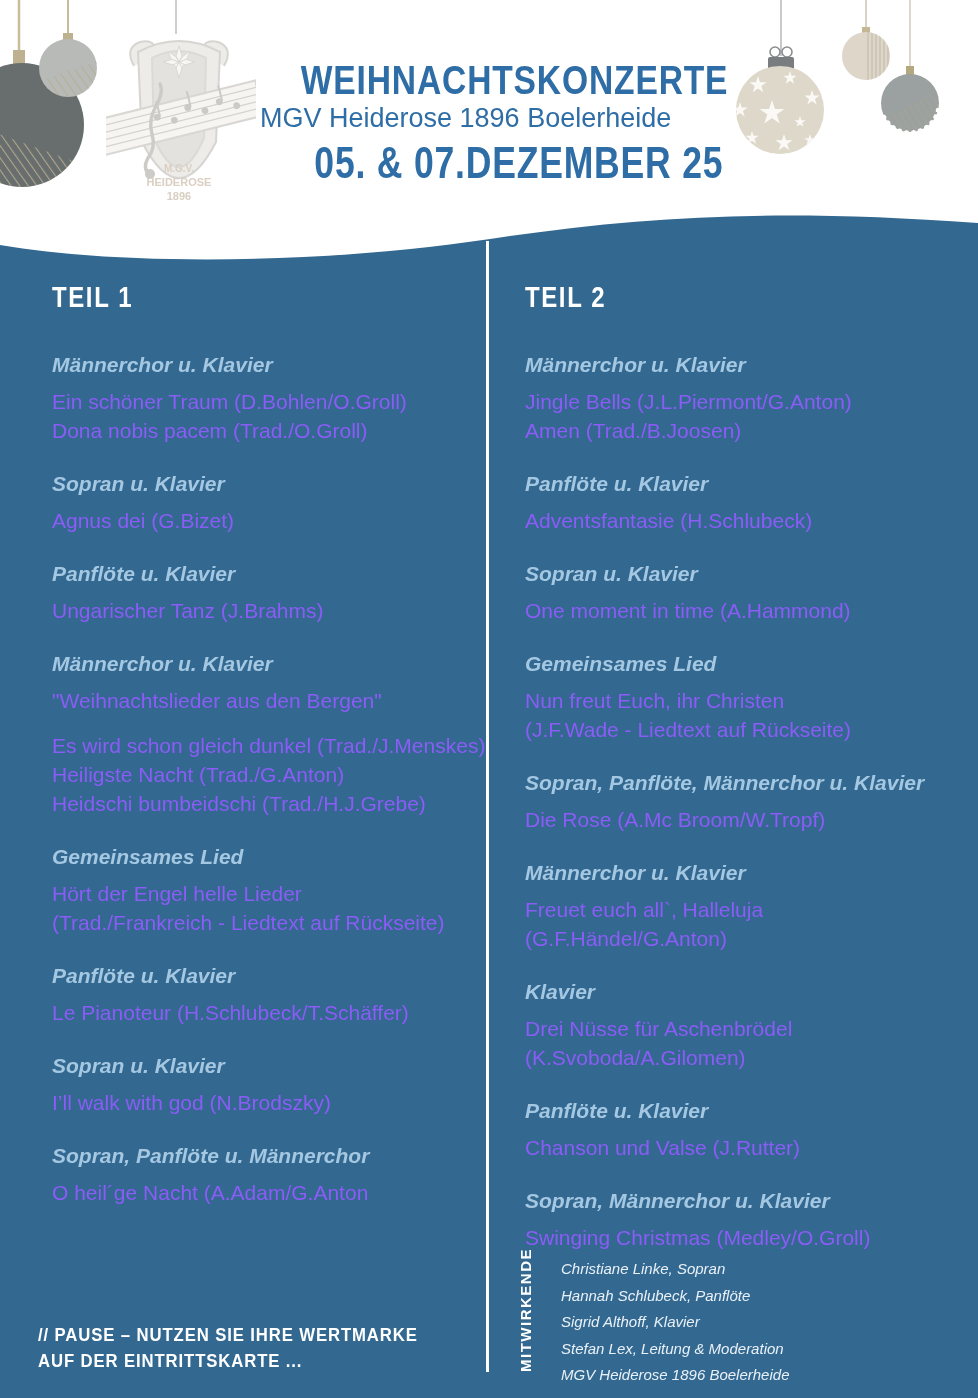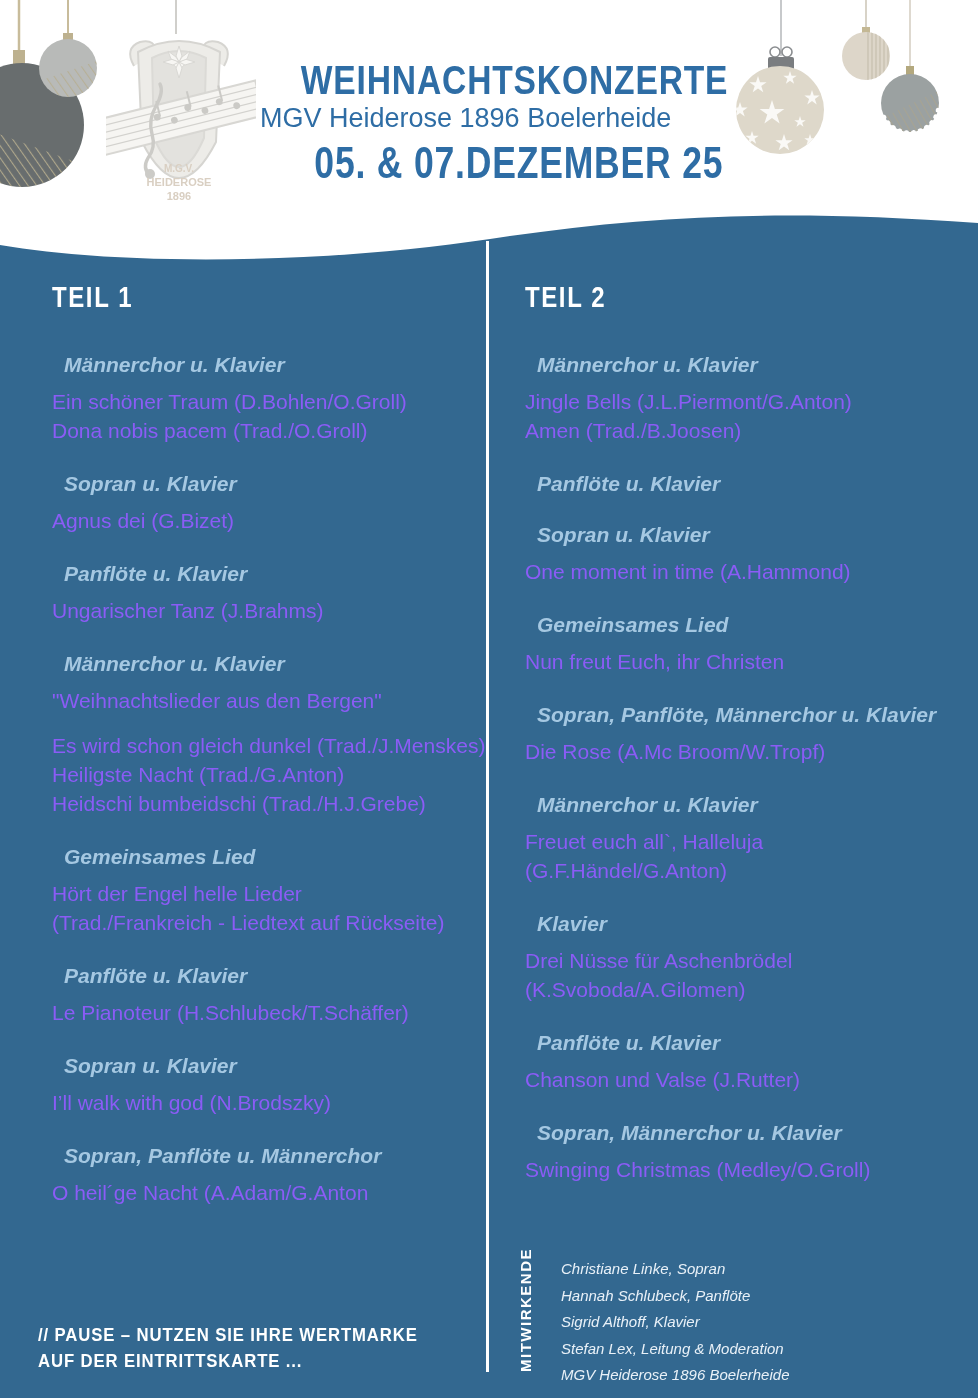--- a/index.html
+++ b/index.html
@@ -30,21 +30,21 @@
   .col-left{left:52px;}
   .col-right{left:525px;}
   .teil-heading{
     display:inline-block;font-weight:700;font-size:30px;color:#ffffff;
     letter-spacing:2px;transform:scaleX(0.80);transform-origin:left center;
     margin:0 0 40px 0;line-height:32px;
   }
   .section{margin-bottom:27px;}
   .category{
     color:#A5C8E2;font-size:21px;font-weight:700;font-style:italic;
-    line-height:24px;margin:0 0 10px 12px;white-space:nowrap;
+    line-height:24px;margin:0 0 10px 0;white-space:nowrap;
   }
   .song{color:#8b5cf6;font-size:21px;line-height:29px;margin:0;white-space:nowrap;}
   .spacer{height:16px;}
   
   .pause-footer{position:absolute;left:38px;top:1322px;}
   .pause-line{
     display:block;font-weight:700;font-size:19px;color:#ffffff;
     letter-spacing:1px;transform:scaleX(0.88);transform-origin:left center;
     line-height:26px;white-space:nowrap;
   }
@@ -264,28 +264,30 @@
 <div class="col col-right">
   <span class="teil-heading">TEIL 2</span>
   <div>
       <div class="section">
         <div class="category">Männerchor u. Klavier</div>
         <div class="song">Jingle Bells (J.L.Piermont/G.Anton)</div>
         <div class="song">Amen (Trad./B.Joosen)</div>
       </div>
       <div class="section">
         <div class="category">Panflöte u. Klavier</div>
+        <div class="song">Adventsfantasie (H.Schlubeck)</div>
       </div>
       <div class="section">
         <div class="category">Sopran u. Klavier</div>
         <div class="song">One moment in time (A.Hammond)</div>
       </div>
       <div class="section">
         <div class="category">Gemeinsames Lied</div>
         <div class="song">Nun freut Euch, ihr Christen</div>
+        <div class="song">(J.F.Wade - Liedtext auf Rückseite)</div>
       </div>
       <div class="section">
         <div class="category">Sopran, Panflöte, Männerchor u. Klavier</div>
         <div class="song">Die Rose (A.Mc Broom/W.Tropf)</div>
       </div>
       <div class="section">
         <div class="category">Männerchor u. Klavier</div>
         <div class="song">Freuet euch all`, Halleluja</div>
         <div class="song">(G.F.Händel/G.Anton)</div>
       </div>

